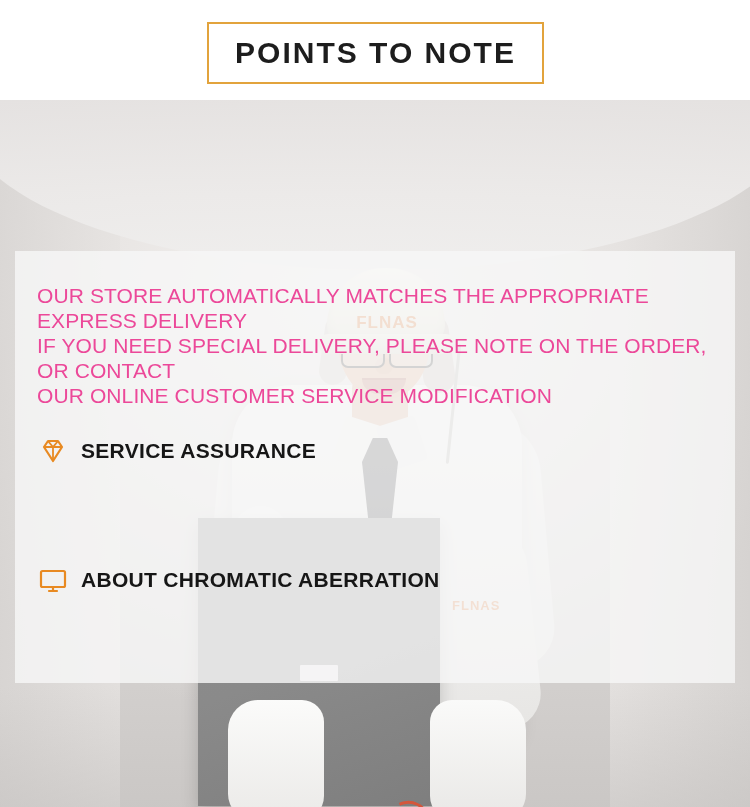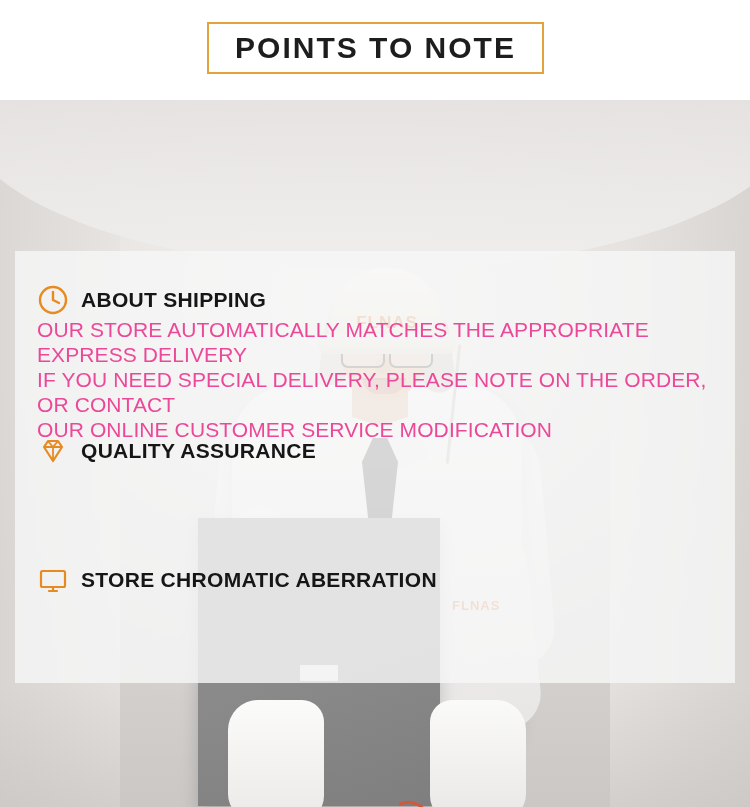--- a/index.html
+++ b/index.html
@@ -29,21 +29,21 @@
     width: 750px;
     height: 100px;
     background: #ffffff;
     z-index: 6;
   }
   .title-box {
     position: absolute;
     left: 207px;
     top: 22px;
     width: 337px;
-    height: 52px;
+    height: 62px;
     border: 2px solid #e2a33c;
     box-sizing: border-box;
     display: flex;
     align-items: center;
     justify-content: center;
   }
   .title-box .title-text {
     font-size: 30px;
     font-weight: bold;
     letter-spacing: 2px;
@@ -391,52 +391,43 @@
       <div class="glove-l"></div>
       <div class="glove-r"></div>
       <div class="cable"></div>
 
     </div>
   </div>
 
   <div class="notes">
 
     <div class="section sec1">
-      <div class="sec-head">
-        <span class="sec-icon">
-          <svg viewBox="0 0 32 32" width="32" height="32" aria-hidden="true">
-            <circle cx="16" cy="16" r="13" fill="none" stroke="#e88a22" stroke-width="2.4"></circle>
-            <path d="M16 8 L16 16 L22 19" fill="none" stroke="#e88a22" stroke-width="2.4" stroke-linecap="round" stroke-linejoin="round"></path>
-          </svg>
-        </span>
-        <span class="heading">ABOUT SHIPPING</span>
-      </div>
       <div class="sec-body">OUR STORE AUTOMATICALLY MATCHES THE APPROPRIATE EXPRESS DELIVERY
 IF YOU NEED SPECIAL DELIVERY, PLEASE NOTE ON THE ORDER, OR CONTACT
 OUR ONLINE CUSTOMER SERVICE MODIFICATION</div>
     </div>
 
     <div class="section sec2">
       <div class="sec-head">
         <span class="sec-icon">
           <svg viewBox="0 0 32 32" width="32" height="32" aria-hidden="true">
             <path d="M7 12 L11 6 L21 6 L25 12 L16 26 Z" fill="none" stroke="#e88a22" stroke-width="2.2" stroke-linejoin="round"></path>
             <path d="M7 12 L25 12 M11 6 L16 12 L21 6 M16 12 L16 26" fill="none" stroke="#e88a22" stroke-width="1.8"></path>
           </svg>
         </span>
-        <span class="heading">QUALITY ASSURANCE</span>
+        <span class="heading">SERVICE ASSURANCE</span>
       </div>
     </div>
 
     <div class="section sec3">
       <div class="sec-head">
         <span class="sec-icon">
           <svg viewBox="0 0 32 32" width="32" height="32" aria-hidden="true">
             <rect x="4" y="7" width="24" height="16" rx="1.5" fill="none" stroke="#e88a22" stroke-width="2.2"></rect>
             <path d="M12 27 L20 27 M16 23 L16 27" fill="none" stroke="#e88a22" stroke-width="2.2" stroke-linecap="round"></path>
           </svg>
         </span>
-        <span class="heading">STORE CHROMATIC ABERRATION</span>
+        <span class="heading">ABOUT CHROMATIC ABERRATION</span>
       </div>
     </div>
 
   </div>
 </div>
 
 </body></html>

